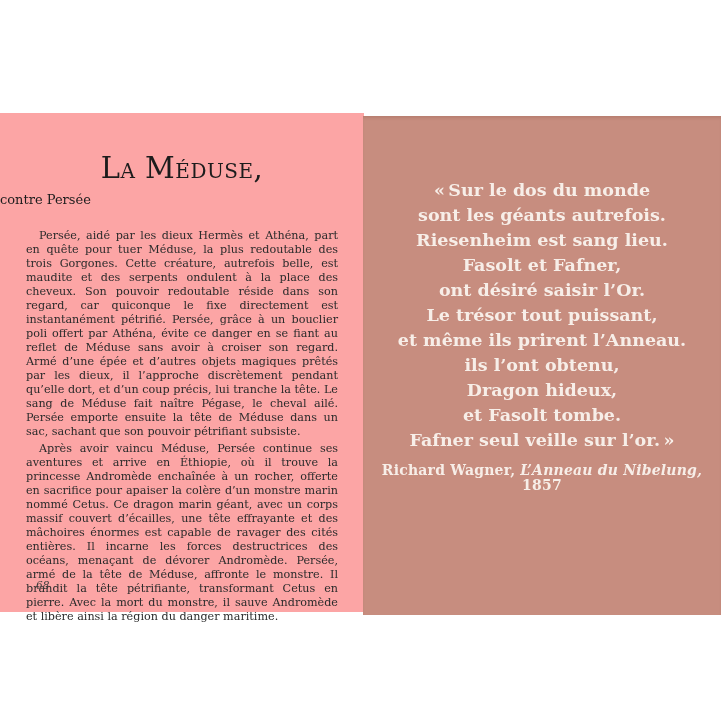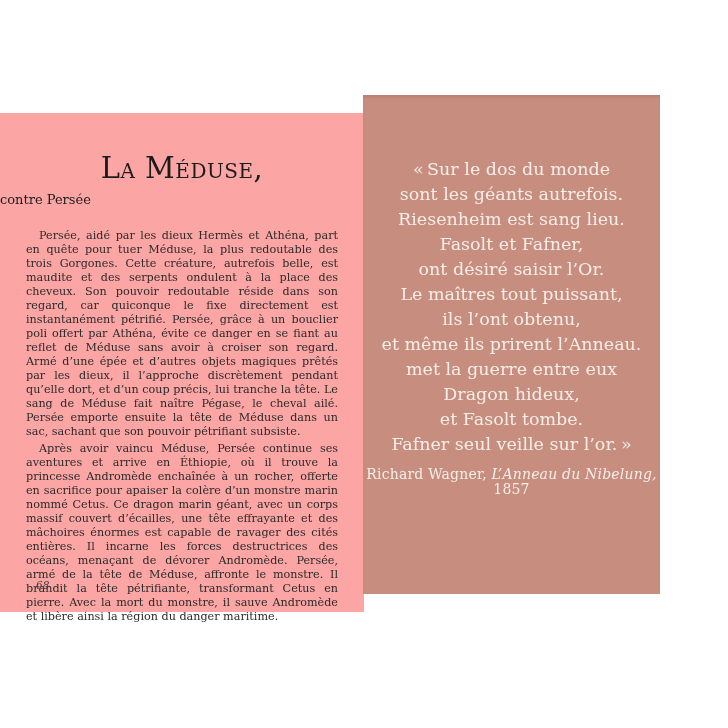--- a/index.html
+++ b/index.html
@@ -57,25 +57,26 @@
     left: 36px;
     top: 466px;
     font-size: 10.5px;
     font-style: italic;
     color: #3a3a3a;
   }
   
   .quote-page {
     position: absolute;
     left: 363px;
-    top: 95px;
-    width: 297px;
+    top: 116px;
+    width: 358px;
     height: 499px;
     background: #c78d7f;
     box-shadow: inset 0 3px 3px -1px rgba(90, 40, 30, 0.14);
+    font-weight: bold;
   }
   .quote {
     margin-top: 62px;
     text-align: center;
     font-size: 17.5px;
     line-height: 25px;
     color: #f7eee8;
   }
   .quote-line {
     white-space: nowrap;
@@ -110,24 +111,23 @@
     <div class="page-number">68</div>
   </div>
 
   <div class="quote-page">
     <div class="quote">
         <div class="quote-line">« Sur le dos du monde</div>
         <div class="quote-line">sont les géants autrefois.</div>
         <div class="quote-line">Riesenheim est sang lieu.</div>
         <div class="quote-line">Fasolt et Fafner,</div>
         <div class="quote-line">ont désiré saisir l’Or.</div>
-        <div class="quote-line">Le maîtres tout puissant,</div>
+        <div class="quote-line">Le trésor tout puissant,</div>
+        <div class="quote-line">et même ils prirent l’Anneau.</div>
         <div class="quote-line">ils l’ont obtenu,</div>
-        <div class="quote-line">et même ils prirent l’Anneau.</div>
-        <div class="quote-line">met la guerre entre eux</div>
         <div class="quote-line">Dragon hideux,</div>
         <div class="quote-line">et Fasolt tombe.</div>
         <div class="quote-line">Fafner seul veille sur l’or. »</div>
       </div>
     <div class="quote-attribution">
       <span class="attribution-author">Richard Wagner, </span><span class="attribution-work">L’Anneau du Nibelung,</span>
       <span class="attribution-year">1857</span>
     </div>
   </div>
 

